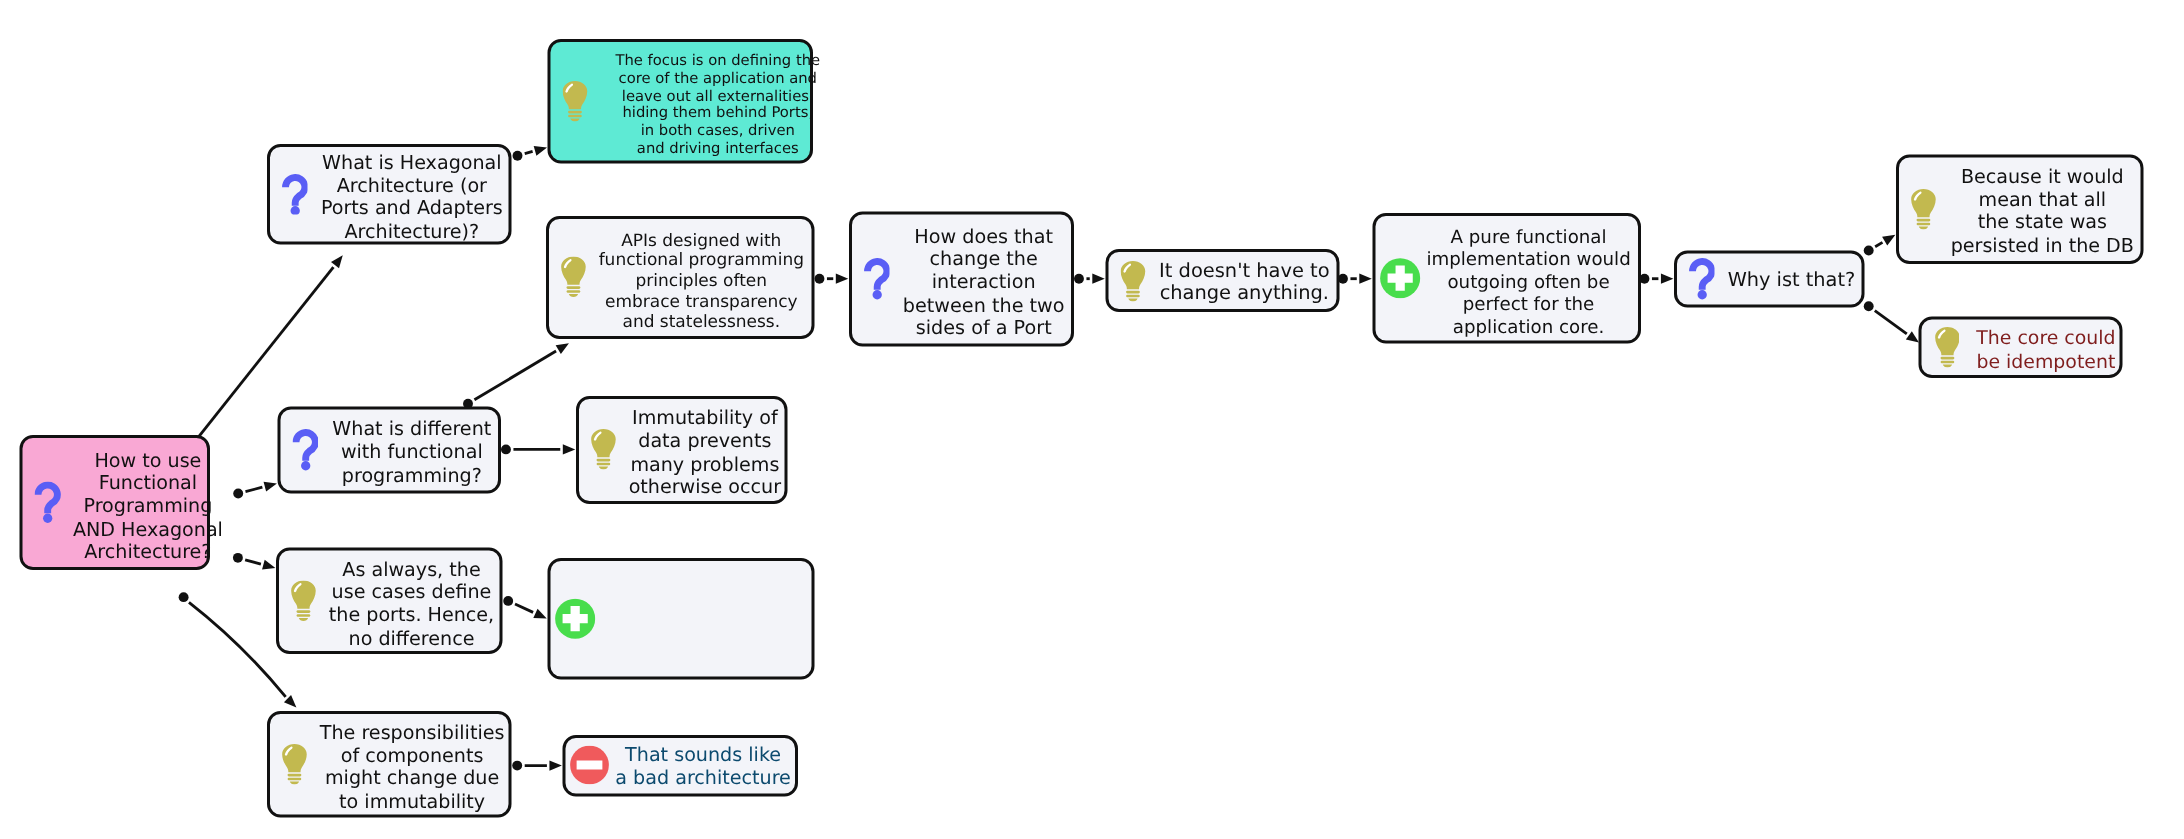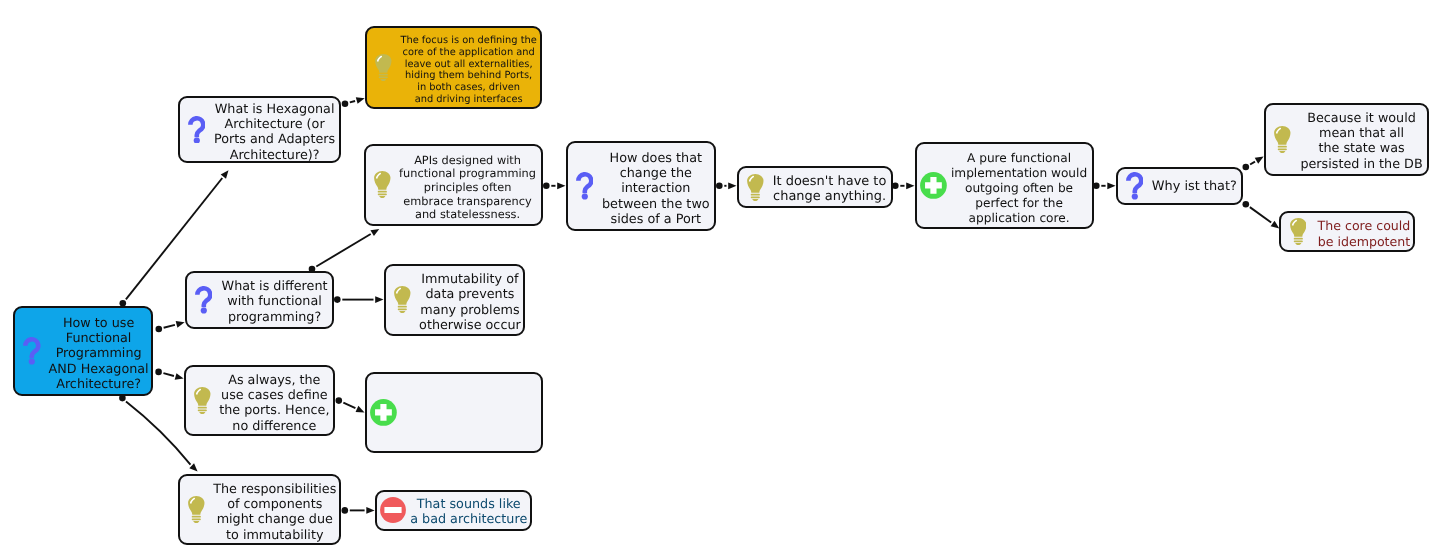--- a/index.html
+++ b/index.html
@@ -92,21 +92,21 @@
         <circle cx="1245.8" cy="167" r="3.3" fill="#111111"></circle>
         <path d="M 1250.11 164.46 L 1254.99 161.58" fill="none" stroke="#111111" stroke-width="1.9"></path>
         <polygon points="1263.6,156.5 1258.18,163.65 1254.72,157.79" fill="#111111"></polygon>
       </g>
       <g>
         <circle cx="1245.8" cy="204.2" r="3.3" fill="#111111"></circle>
         <path d="M 1249.85 207.13 L 1271.19 222.54" fill="none" stroke="#111111" stroke-width="1.9"></path>
         <polygon points="1279.3,228.4 1270.58,226.30 1274.56,220.78" fill="#111111"></polygon>
       </g>
     </svg>
-<div class="node" style="left: 13px; top: 306px; width: 140px; height: 89.9px; background: #0ea5e9; border: 2.2px solid rgb(17, 17, 17); border-radius: 9px;">
+<div class="node" style="left: 13px; top: 290px; width: 127px; height: 89.9px; background: #f9a8d4; border: 2.2px solid rgb(17, 17, 17); border-radius: 9px;">
       <div class="node-icon" style="width: 33.6px;">
         <svg width="17.6" height="27.6" viewBox="0 0 17.6 27.6">
           <path d="M 2.35 8.8 A 6.45 6.45 0 1 1 11.3 14.7 C 9.5 16.2 8.8 17.4 8.8 19.1 L 8.8 21.2" fill="none" stroke="#5a5ef5" stroke-width="4.6" stroke-linecap="butt" stroke-linejoin="round"></path>
           <circle cx="8.8" cy="24.5" r="3.1" fill="#5a5ef5"></circle>
         </svg>
       </div>
       <div class="node-text" style="font-size: 12.75px; line-height: 15.35px; padding-right: 3.5px; transform: translateY(3.05px); color: rgb(17, 17, 17);">
         <div>How to use</div>
         <div>Functional</div>
         <div>Programming</div>
@@ -121,21 +121,21 @@
           <circle cx="8.8" cy="24.5" r="3.1" fill="#5a5ef5"></circle>
         </svg>
       </div>
       <div class="node-text" style="font-size: 12.75px; line-height: 15.35px; padding-right: 3.5px; transform: translateY(2.85px); color: rgb(17, 17, 17);">
         <div>What is Hexagonal</div>
         <div>Architecture (or</div>
         <div>Ports and Adapters</div>
         <div>Architecture)?</div>
       </div>
     </div>
-    <div class="node" style="left: 364.7px; top: 25.9px; width: 177.8px; height: 82.8px; background: #eab308; border: 2.2px solid rgb(17, 17, 17); border-radius: 9px;">
+    <div class="node" style="left: 364.7px; top: 25.9px; width: 177.8px; height: 82.8px; background: #5eead4; border: 2.2px solid rgb(17, 17, 17); border-radius: 9px; gap: 10px;">
       <div class="node-icon" style="width: 33.6px;">
         <svg width="16.6" height="27" viewBox="0 0 34 56">
           <g fill="#c2b94f">
             <path d="M17 0 C 7.6 0 0 6.3 0 14.0 C 0 21.5 3.5 27.5 6.6 32.2 C 8.0 34.4 8.6 36.3 8.6 39.1 L 25.4 39.1 C 25.4 36.3 26.0 34.4 27.4 32.2 C 30.5 27.5 34 21.5 34 14.0 C 34 6.3 26.4 0 17 0 Z"></path>
             <path d="M9.3 41.1 L24.7 41.1 A1.5 1.5 0 0 1 24.7 44.8 L9.3 44.8 A1.5 1.5 0 0 1 9.3 41.1 Z"></path>
             <path d="M9.3 46.6 L24.7 46.6 A1.5 1.5 0 0 1 24.7 50.1 L9.3 50.1 A1.5 1.5 0 0 1 9.3 46.6 Z"></path>
             <path d="M10.6 51.8 L23.4 51.8 C 22.6 54.4 20.1 56 17 56 C 13.9 56 11.4 54.4 10.6 51.8 Z"></path>
           </g>
           <path d="M13.6 6.6 C 10.4 8.6 8.0 11.6 7.1 15.0 C 6.6 16.9 3.2 16.2 3.8 14.2 C 5.0 9.8 8.3 5.9 12.2 3.7 C 14.0 2.7 15.4 5.5 13.6 6.6 Z" fill="#ffffff"></path>
         </svg>

